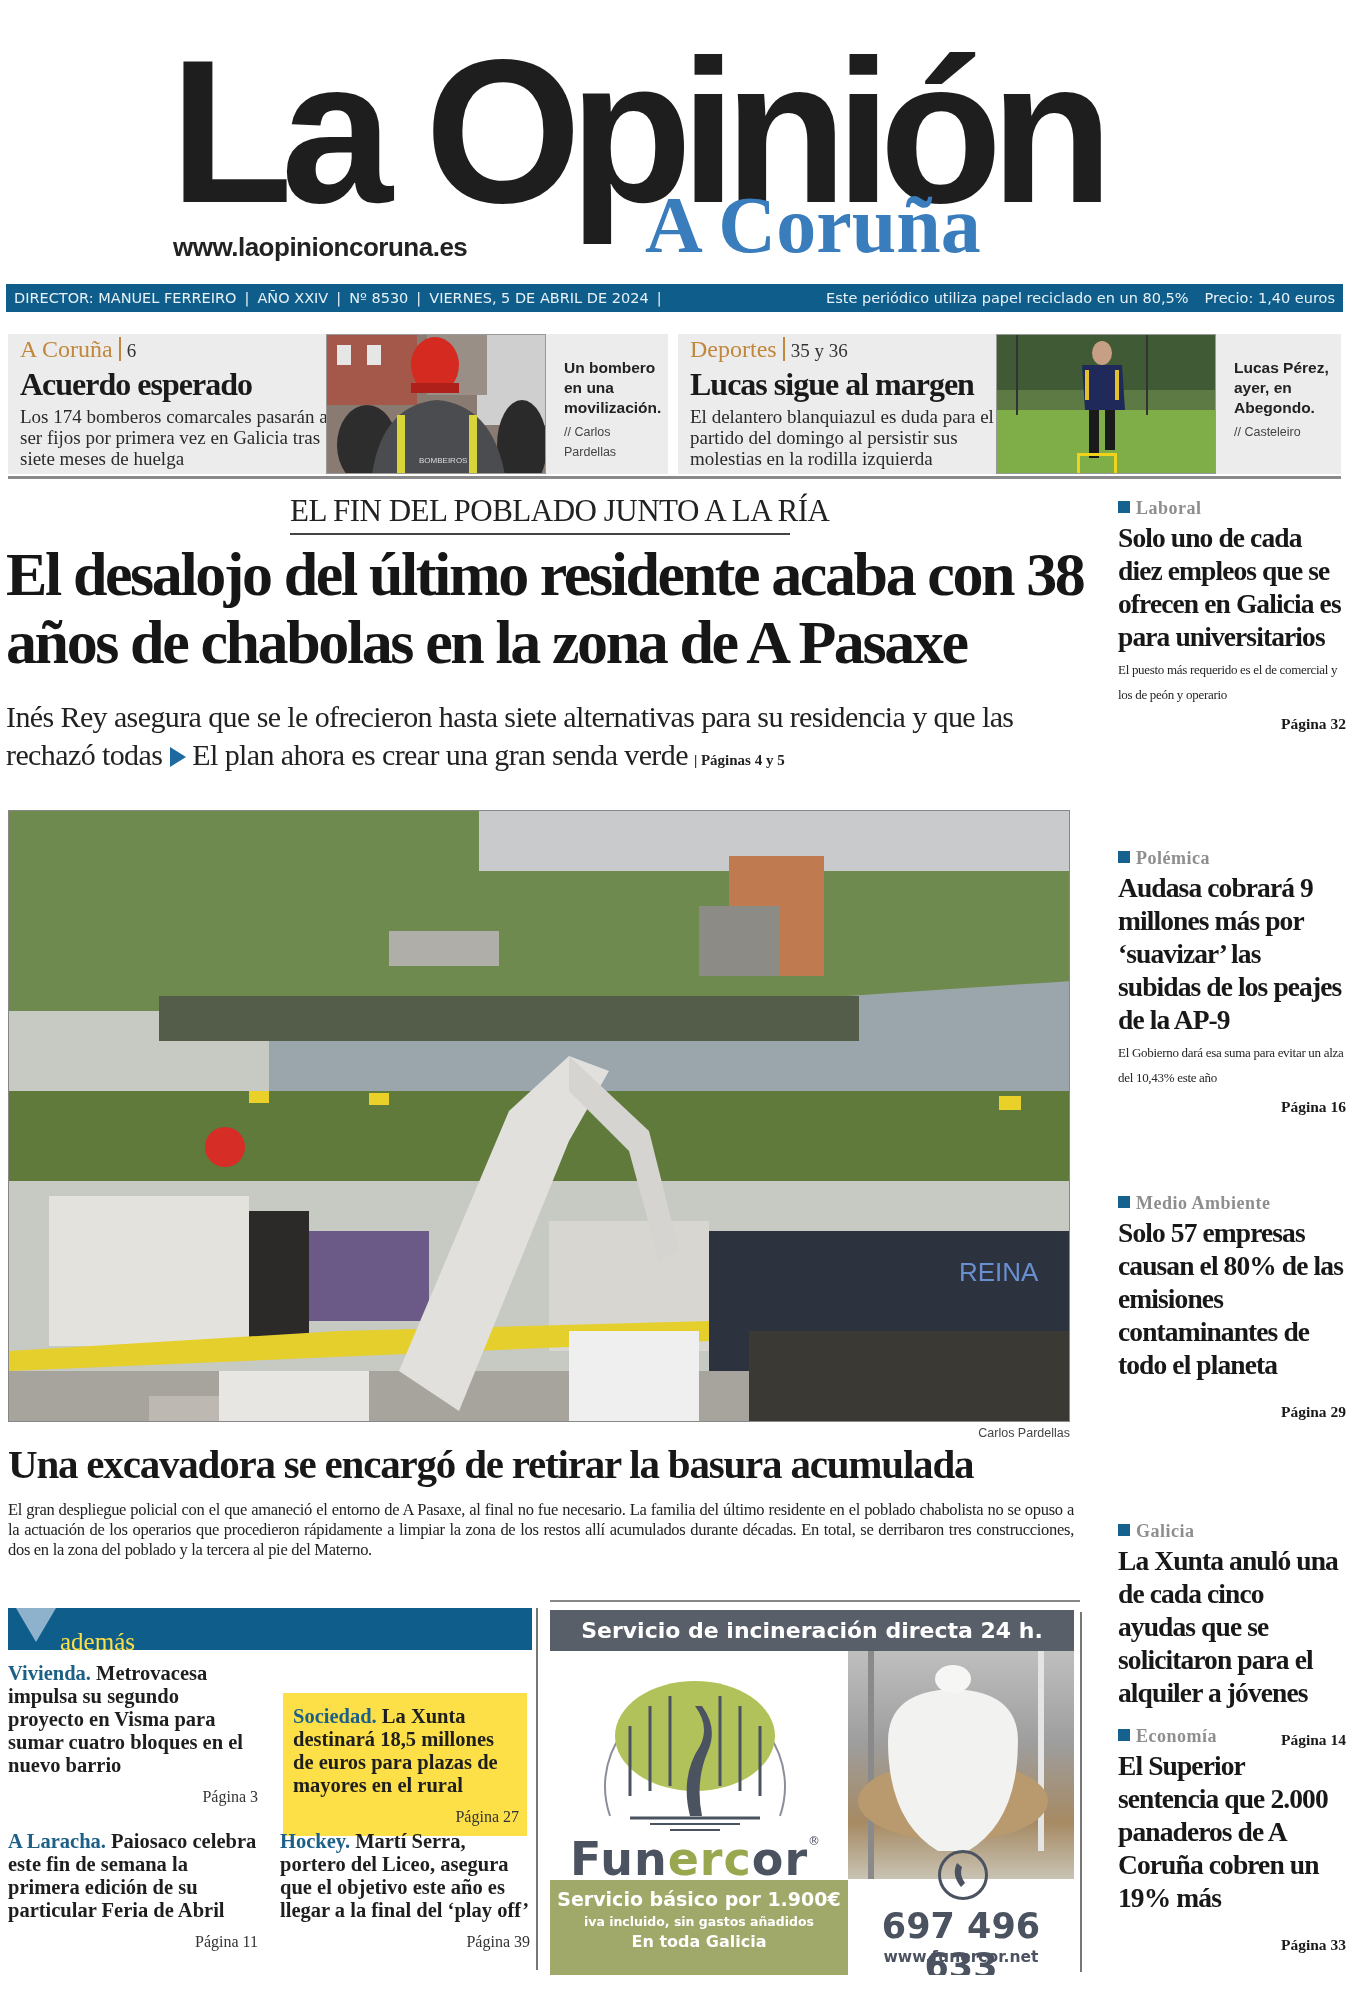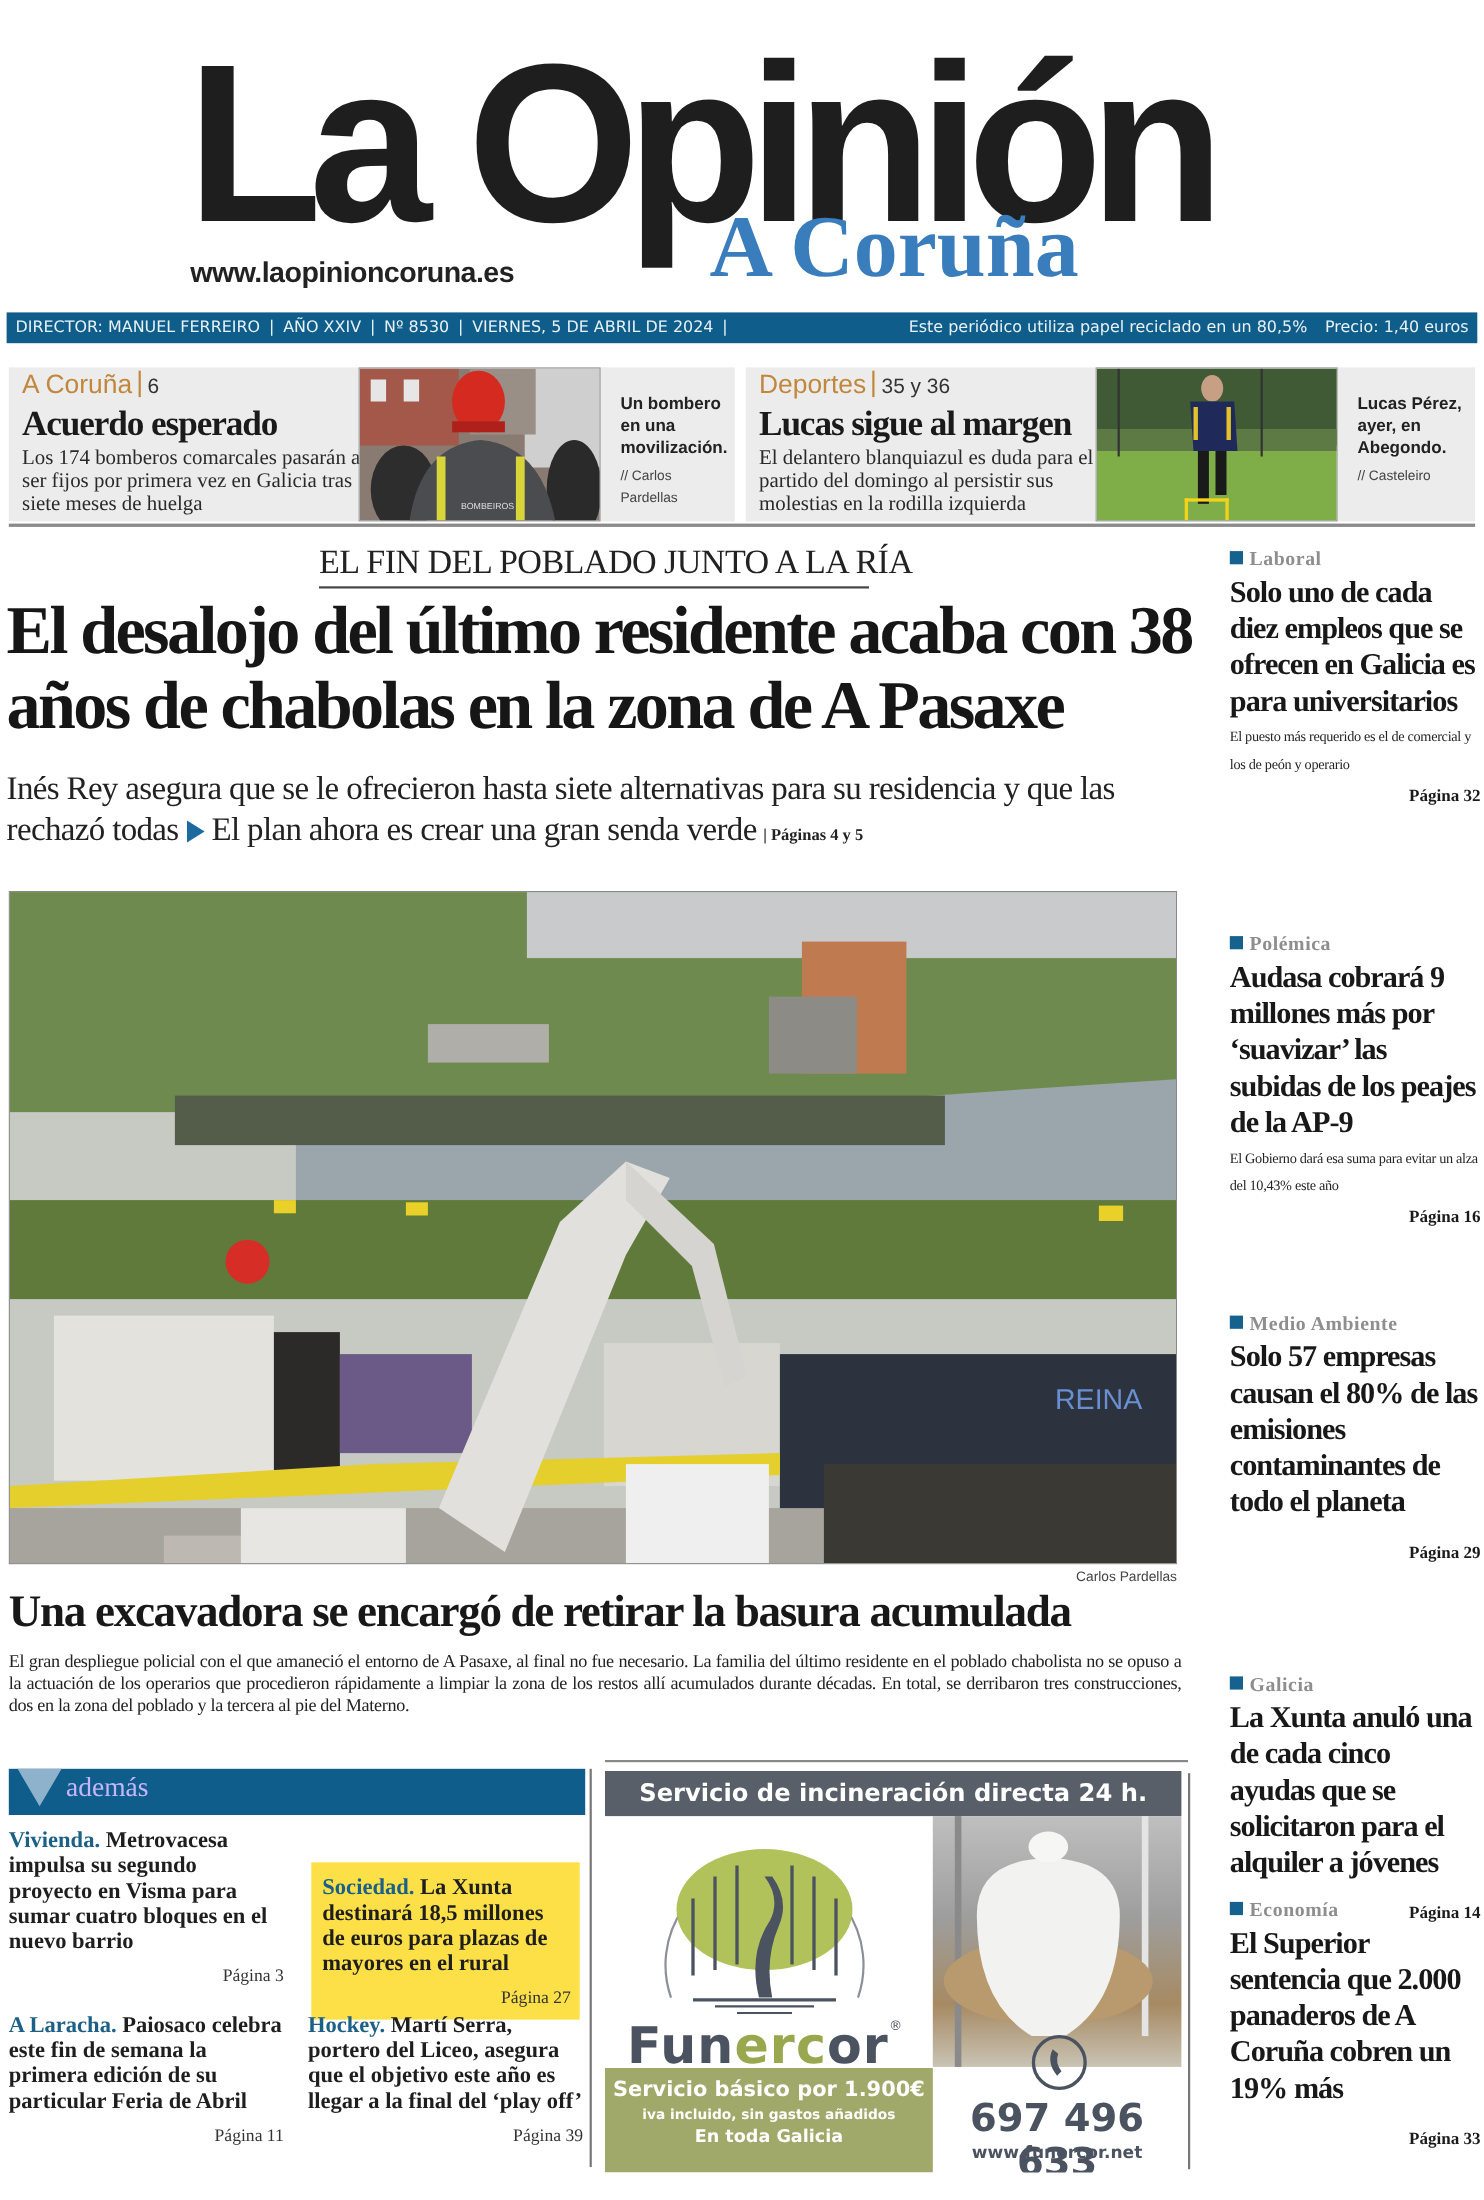--- a/index.html
+++ b/index.html
@@ -14,21 +14,21 @@
 
   .dateline { left: 6px; top: 284px; width: 1337px; height: 28px; background: #0f5d8a; color: #e8f1f7; font-family: "DejaVu Sans", sans-serif; font-size: 14.5px; display: flex; align-items: center; justify-content: space-between; padding: 0 8px; }
   .dateline .left span, .dateline .right span { white-space: nowrap; }
   .dateline .sep { margin: 0 8px; }
   .dateline .right span + span { margin-left: 16px; }
 
   
   .teaser { top: 334px; height: 140px; background: #ececec; }
   .teaser-1 { left: 8px; width: 660px; }
   .teaser-2 { left: 678px; width: 663px; }
-  .teaser .sec { position: absolute; left: 12px; top: 2px; font-family: Liberation Sans, sans-serif; font-size: 24px; color: #c1873c; white-space: nowrap; }
+  .teaser .sec { position: absolute; left: 12px; top: 2px; font-family: Liberation Serif, serif; font-size: 24px; color: #c1873c; white-space: nowrap; }
   .teaser .sec .bar { display: inline-block; width: 2px; height: 24px; background: #c1873c; margin: 0 6px; vertical-align: -4px; }
   .teaser .sec .pg { color: #333; font-size: 19px; }
   .teaser .hd { position: absolute; left: 12px; top: 32px; font-weight: 700; font-size: 32px; letter-spacing: -1px; color: #1a1a1a; white-space: nowrap; }
   .teaser .dk { position: absolute; left: 12px; top: 72px; width: 310px; font-size: 19px; line-height: 21px; color: #2a2a2a; }
   .teaser .photo { position: absolute; left: 318px; top: 0; width: 220px; height: 140px; border: 1px solid #999; overflow: hidden; }
   .teaser .cap { position: absolute; left: 556px; top: 24px; width: 100px; font-family: "Liberation Sans", sans-serif; font-weight: 700; font-size: 15.5px; line-height: 20px; color: #222; }
   .teaser .cred { display: block; font-weight: 400; font-size: 12.5px; color: #444; margin-top: 4px; }
   .teaser-rule { left: 8px; top: 476px; width: 1333px; height: 3px; background: #8a8a8a; }
 
   
@@ -40,21 +40,21 @@
 
   .main-photo { left: 8px; top: 810px; width: 1062px; height: 612px; overflow: hidden; border: 1px solid #888; }
   .photo-cred { left: 900px; top: 1426px; width: 170px; text-align: right; font-family: "Liberation Sans", sans-serif; font-size: 12.5px; color: #444; }
 
   .sub-hd { left: 8px; top: 1440px; width: 1080px; font-weight: 700; font-size: 41px; letter-spacing: -1.2px; color: #181818; white-space: nowrap; }
   .sub-body { left: 8px; top: 1500px; width: 1066px; font-size: 16.5px; line-height: 20px; letter-spacing: -0.3px; color: #222; text-align: justify; }
 
   
   .ademas-bar { left: 8px; top: 1608px; width: 524px; height: 42px; background: #0f5d8a; }
   .ademas-tri { position: absolute; left: 8px; top: 0; width: 0; height: 0; border-left: 20px solid transparent; border-right: 20px solid transparent; border-top: 34px solid #8fb2cc; }
-  .ademas-label { position: absolute; left: 52px; top: 4px; font-size: 25px; color: #c4b5fd; text-align: right; }
+  .ademas-label { position: absolute; left: 52px; top: 20px; font-size: 25px; color: #fde047; text-align: right; }
   .ademas-divider { left: 536px; top: 1608px; width: 2px; height: 362px; background: #777; }
   .brief { font-weight: 700; font-size: 20.5px; line-height: 23px; color: #1e1e1e; }
   .brief .lbl { color: #1c6087; }
   .brief .pg { display: block; text-align: right; font-weight: 400; font-size: 16px; color: #333; margin-top: 8px; }
   .brief-1 { left: 8px; top: 1662px; width: 250px; }
   .brief-2 { left: 283px; top: 1693px; width: 244px; background: #fde047; padding: 12px 8px 8px 10px; }
   .brief-3 { left: 8px; top: 1830px; width: 250px; }
   .brief-4 { left: 280px; top: 1830px; width: 250px; }
 
   

